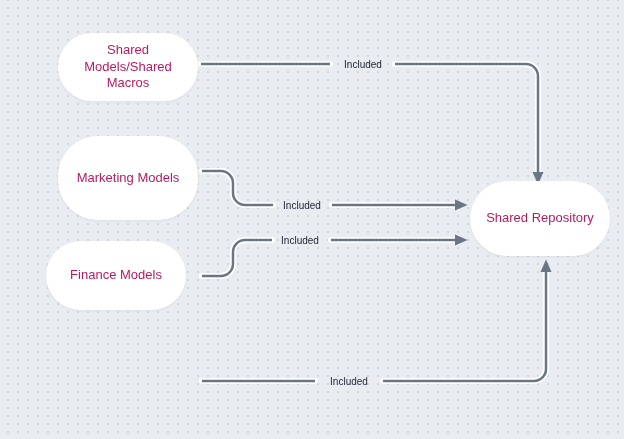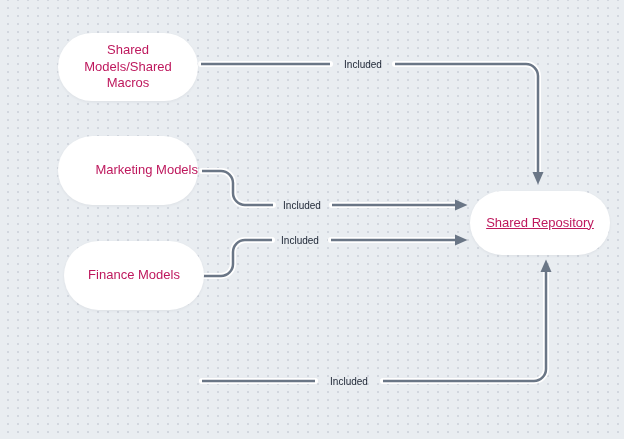--- a/index.html
+++ b/index.html
@@ -38,24 +38,24 @@
     justify-content: center;
     text-align: center;
     color: #be185d;
     font-size: 13px;
     font-weight: 500;
     line-height: 1.3;
     white-space: pre-line;
     box-shadow: 0 1px 3px rgba(28, 37, 52, 0.06);
   }
   .node-1 { left: 58px;  top: 33px;  width: 140px; height: 68px; }
-  .node-2 { left: 58px;  top: 136px; width: 140px; height: 69px; justify-content: flex-end; }
-  .node-3 { left: 64px;  top: 241px; width: 140px; height: 69px; }
+  .node-2 { left: 58px;  top: 136px; width: 140px; height: 84px; }
+  .node-3 { left: 46px;  top: 241px; width: 140px; height: 69px; }
   .node-4 { left: 58px;  top: 347px; width: 140px; height: 69px; }
-  .node-5 { left: 470px; top: 191px; width: 140px; height: 64px; text-decoration: underline; }
+  .node-5 { left: 470px; top: 181px; width: 140px; height: 75px; }
   .edge-label {
     position: absolute;
     transform: translate(-50%, -50%);
     color: #1c2534;
     font-size: 10px;
     font-weight: 500;
     white-space: nowrap;
   }
   .edge-label-1 { left: 363px; top: 64px; }
   .edge-label-2 { left: 302px; top: 205px; }

